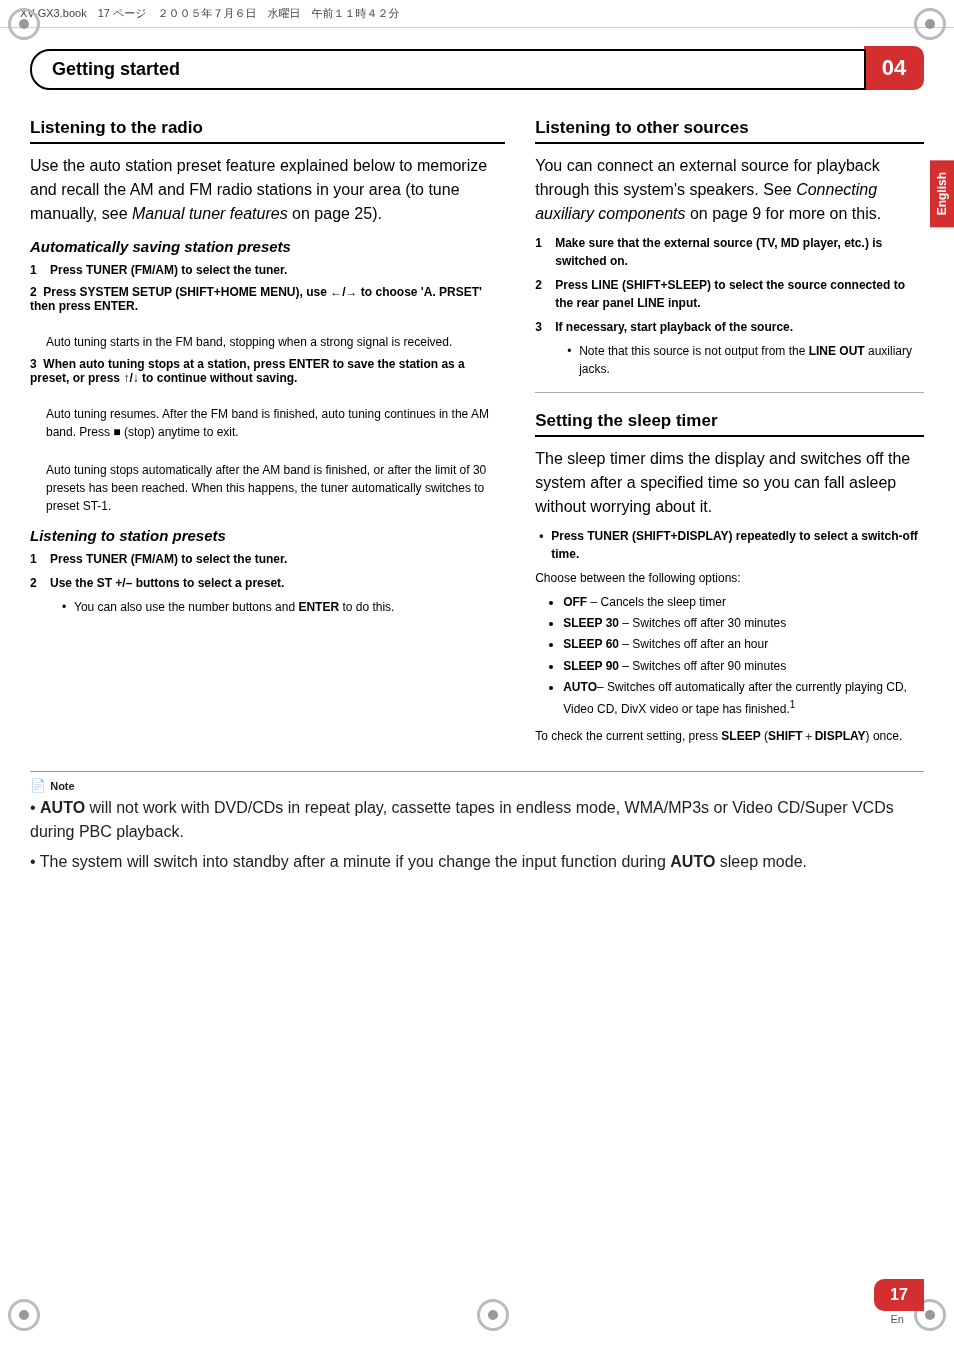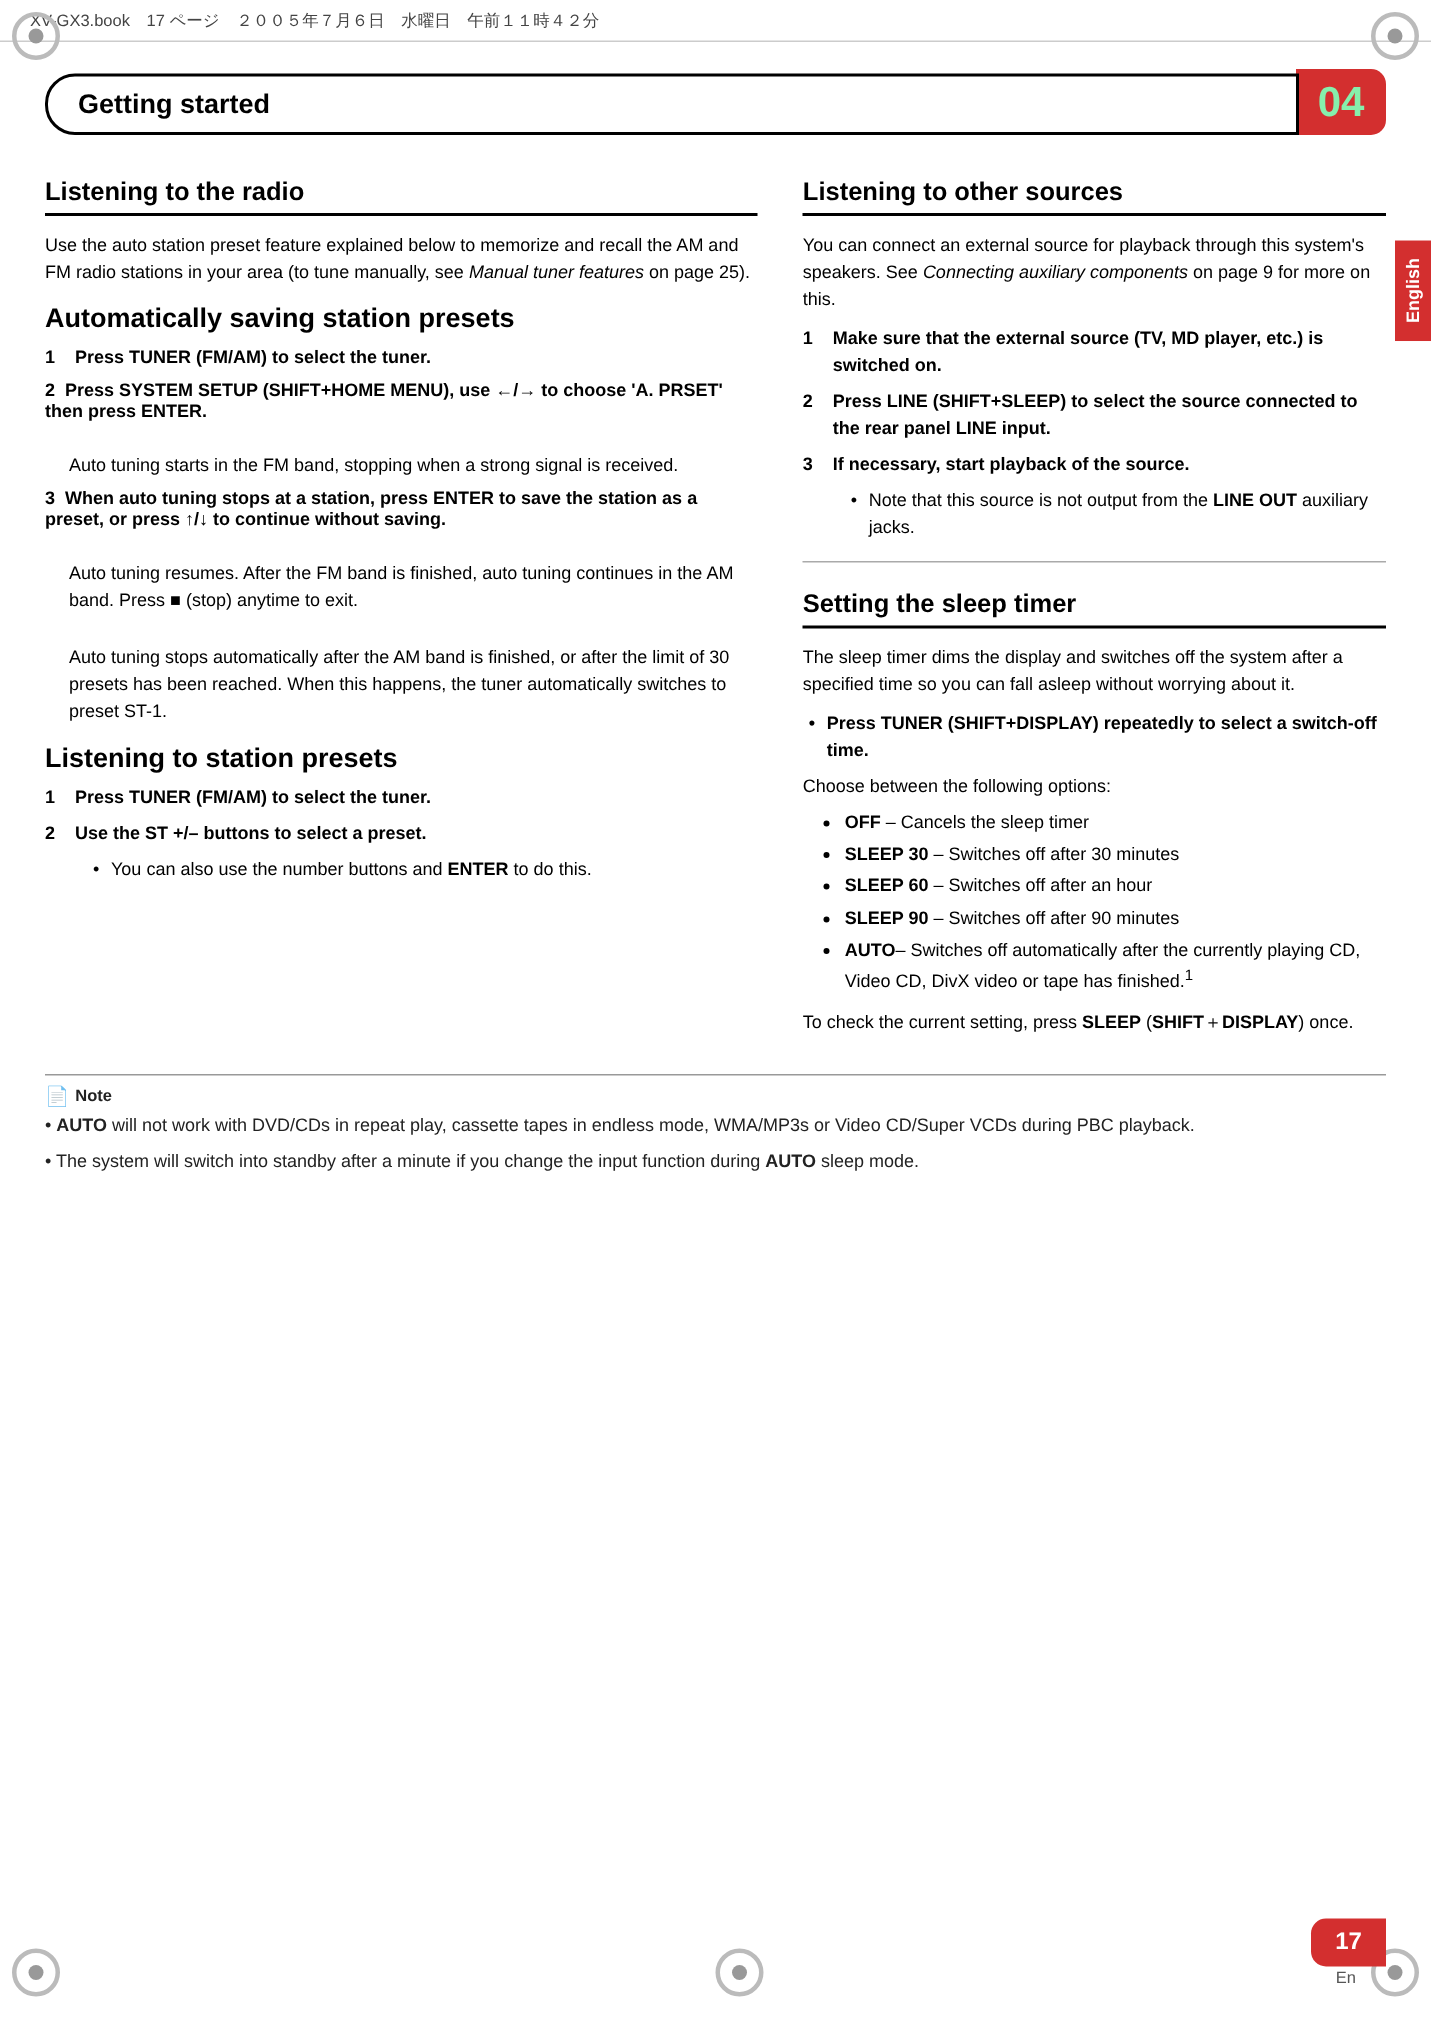--- a/index.html
+++ b/index.html
@@ -37,22 +37,22 @@
       border-radius: 20px 0 0 20px;
       padding: 8px 30px 8px 20px;
       font-size: 18px;
       font-weight: bold;
       flex: 1;
       position: relative;
       z-index: 1;
     }
     .chapter-number-box {
       background: #d32f2f;
-      color: #86efac;
-      font-size: 28px;
+      color: #ffffff;
+      font-size: 22px;
       font-weight: bold;
       width: 60px;
       height: 44px;
       display: flex;
       align-items: center;
       justify-content: center;
       border-radius: 0 10px 10px 0;
       margin-left: -2px;
     }
 
@@ -91,27 +91,28 @@
     .section-title {
       font-size: 17px;
       font-weight: bold;
       border-bottom: 2px solid #000;
       padding-bottom: 4px;
       margin-bottom: 10px;
       margin-top: 18px;
     }
 
     .subsection-title {
-      font-size: 18px;
+      font-size: 15px;
       font-weight: bold;
       margin: 12px 0 6px 0;
+      font-style: italic;
     }
 
     p {
-      font-size: 12px;
+      font-size: 16px;
       line-height: 1.5;
       margin-bottom: 6px;
     }
 
     .step {
       display: flex;
       margin-bottom: 6px;
       font-size: 12px;
       line-height: 1.5;
     }

